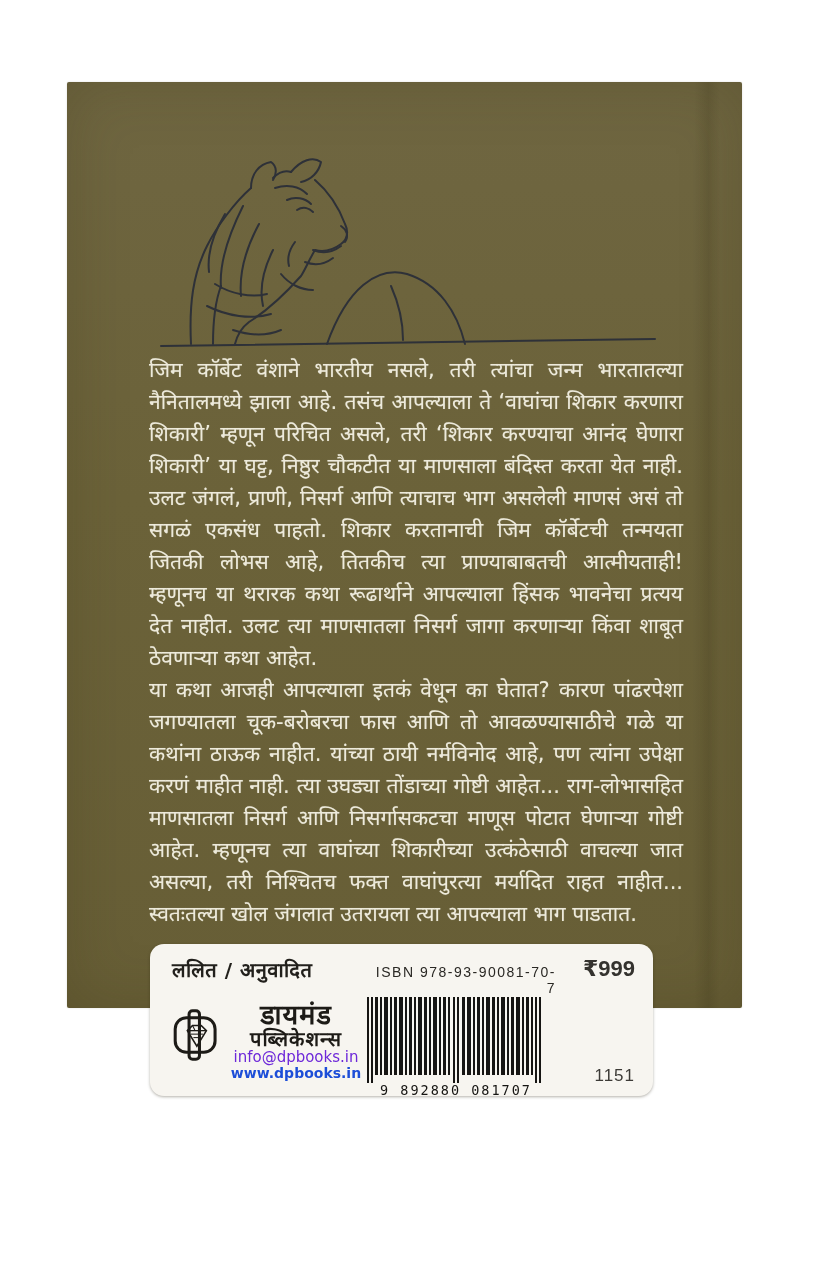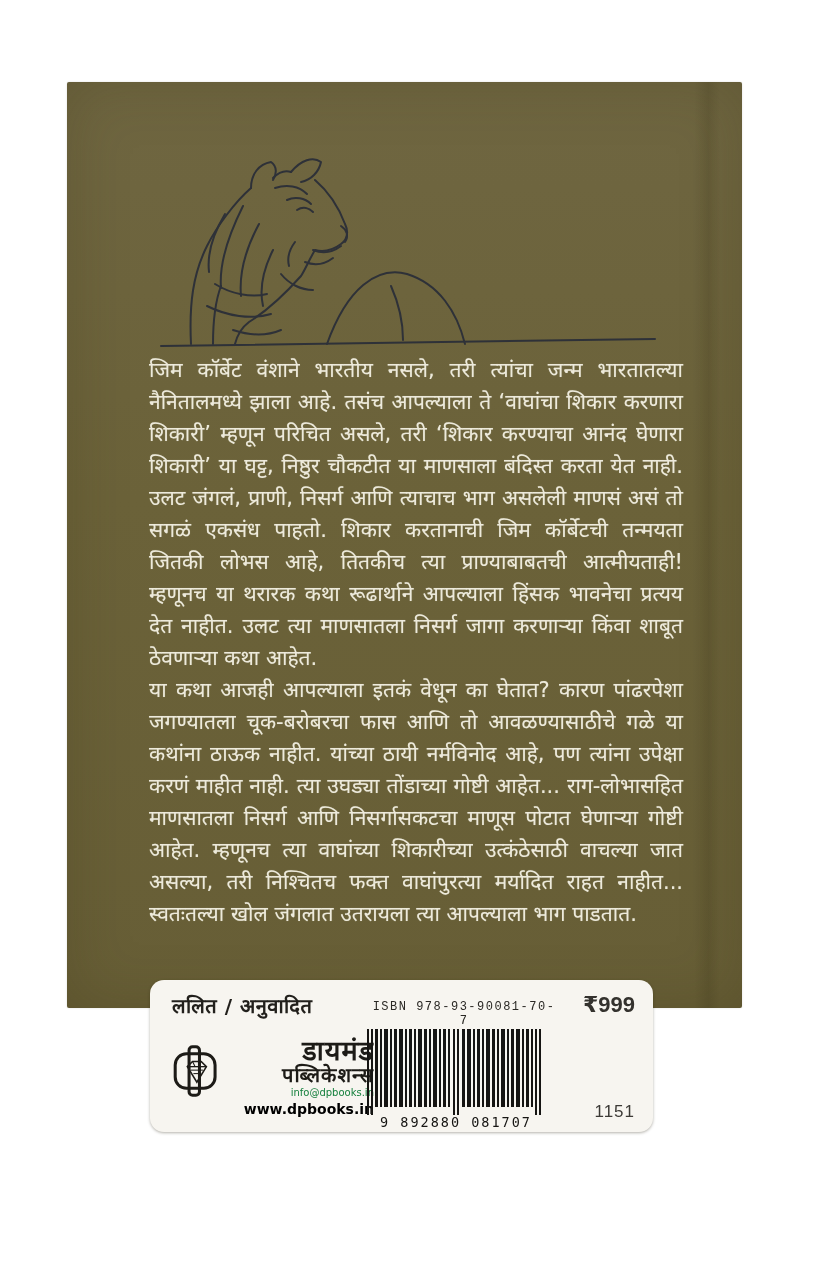--- a/index.html
+++ b/index.html
@@ -34,21 +34,21 @@
     position:absolute; left:82px; top:272px; width:534px;
     color:#edeadb; font-size:21px; line-height:32px;
     text-align:justify;
     text-shadow:0 0 1px rgba(250,250,240,.35);
     font-family:"DejaVu Sans","Liberation Sans",sans-serif;
   }
   .blurb p { margin:0; }
 
   
   .infobar {
-    position:absolute; left:83px; top:898px; width:503px; height:152px;
+    position:absolute; left:83px; top:862px; width:503px; height:152px;
     background:#f7f5f0; border-radius:14px;
     box-shadow:0 1px 3px rgba(40,35,15,.35);
     color:#23211d;
   }
   .category {
     position:absolute; left:22px; top:12px;
     font-size:20px; font-weight:bold; letter-spacing:.5px;
     color:#22201c;
   }
   .price {
@@ -59,32 +59,32 @@
   .code {
     position:absolute; right:18px; bottom:10px;
     font-size:17px; color:#3c3a36; letter-spacing:1px;
     font-family:"Liberation Sans","DejaVu Sans",sans-serif;
   }
 
   
   .publisher { position:absolute; left:16px; top:56px; width:200px; }
   .emblem { position:absolute; left:4px; top:6px; width:52px; height:58px; }
   .emblem path, .emblem rect, .emblem line, .emblem polygon { fill:none; stroke:#1d1b17; }
-  .pub-text { position:absolute; left:60px; top:0; width:140px; text-align:right; color:#1d1b17;margin-left:8px; }
+  .pub-text { position:absolute; left:60px; top:0; width:140px; text-align:center; color:#1d1b17; }
   .pub-name1 { font-size:27px; font-weight:bold; line-height:30px; letter-spacing:1px; }
   .pub-name2 { font-size:20px; font-weight:bold; line-height:19px; letter-spacing:1px; }
-  .pub-email { font-size:10px; line-height:16px; color:#15803d; }
-  .pub-web   { font-size:14px; line-height:17px; font-weight:600; color:#000000; }
+  .pub-email { font-size:15px; line-height:16px; color:#6d28d9; }
+  .pub-web   { font-size:14px; line-height:17px; font-weight:600; color:#1d4ed8; }
 
   
   .barcode { position:absolute; left:206px; top:20px; width:200px; text-align:center; }
   .isbn-label {
-    font-size:12px; letter-spacing:1.5px; color:#2a2824; text-align:center;
+    font-size:14px; letter-spacing:1.5px; color:#2a2824; text-align:right;
     padding-left:16px; margin-bottom:1px;
-    font-family:Liberation Mono, monospace;
+    font-family:Liberation Sans, sans-serif;
   }
   .bars { display:block; margin:0 auto; }
   .bars rect { fill:#161513; }
   .barcode-number {
     margin-top:-1px; font-size:13.5px; letter-spacing:2px; color:#161513;
     font-family:"DejaVu Sans Mono","Liberation Mono",monospace;
   }
 </style>
 </head>
 <body>

